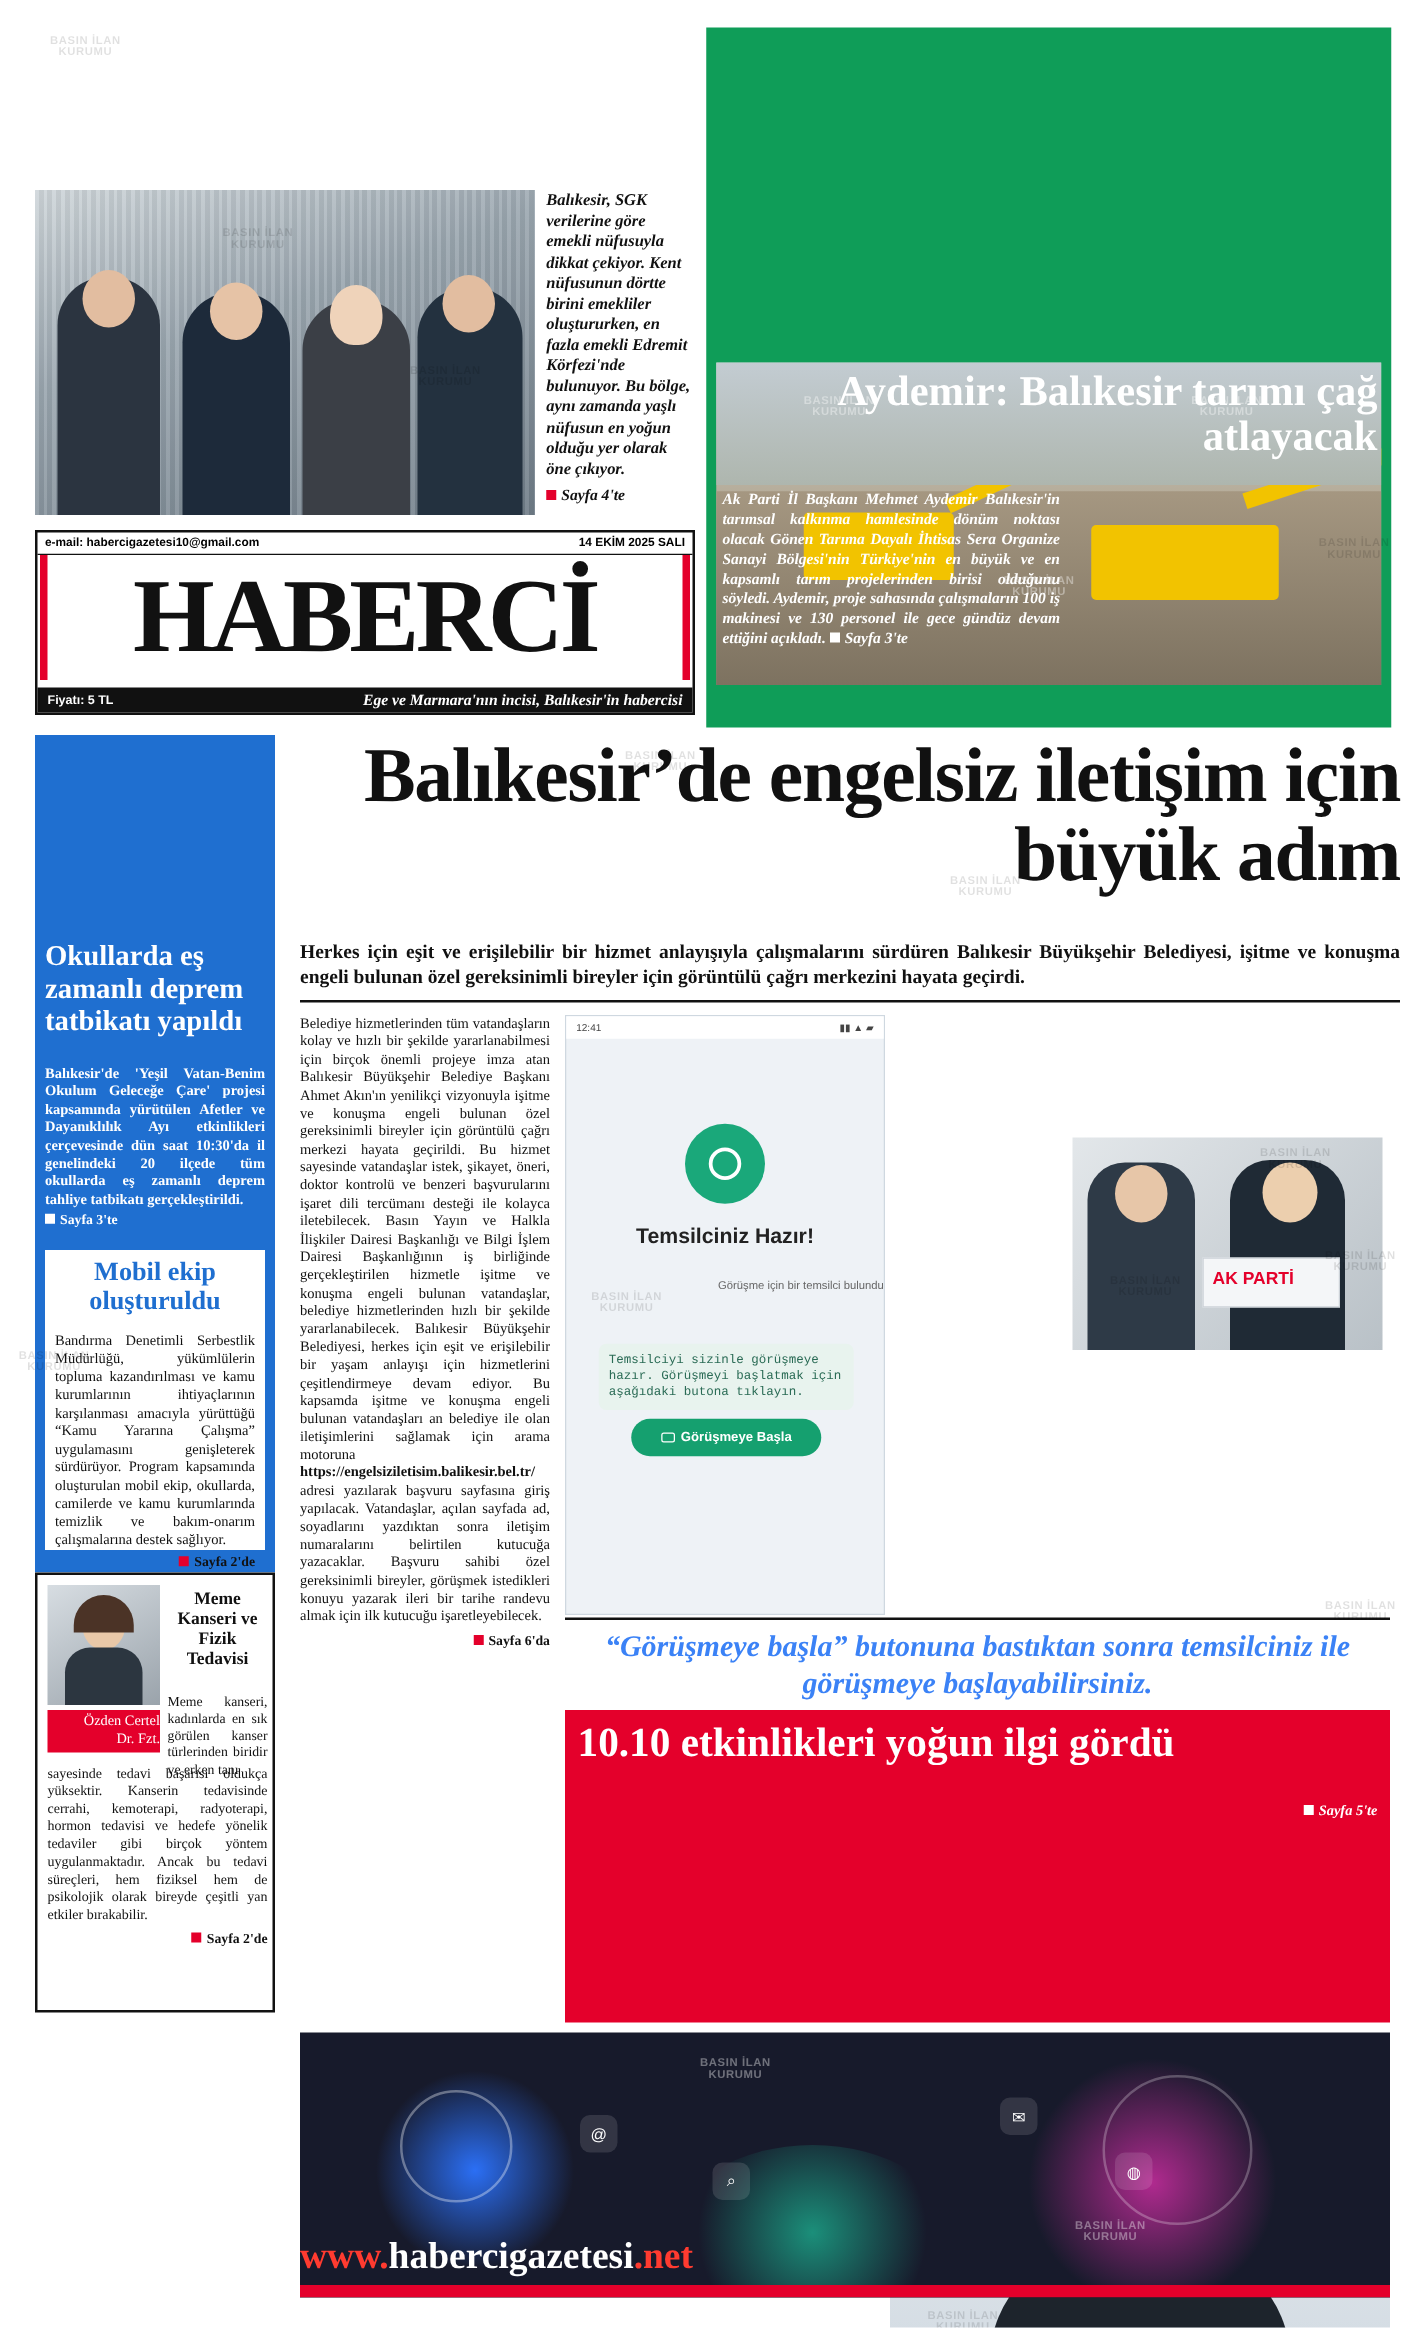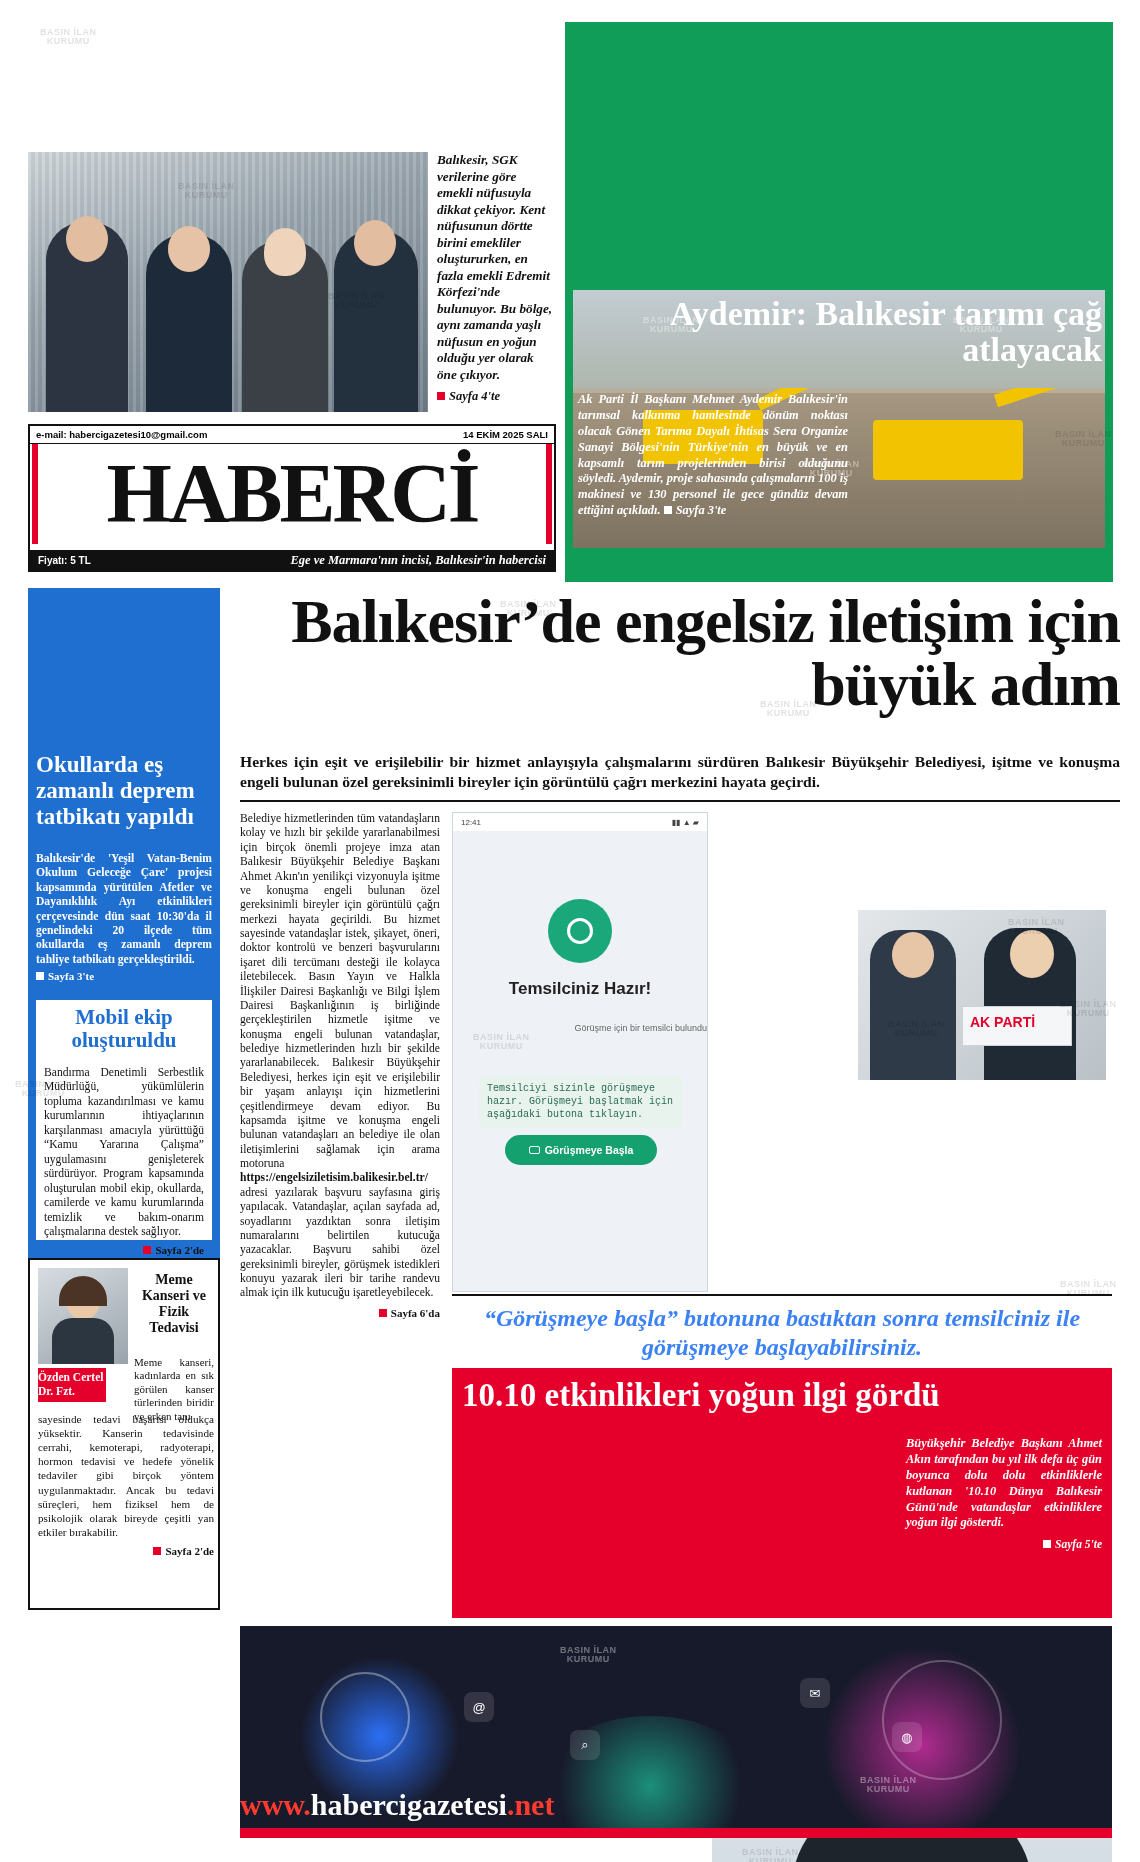--- a/index.html
+++ b/index.html
@@ -80,21 +80,21 @@
 
   #lb2 { left:36px; top:1000px; width:176px; height:240px; background:#fff; }
   #lb2-head { position:absolute; left:8px; top:6px; width:160px; color:#1f6fd0; font-family:"Liberation Serif", serif; font-weight:bold; font-size:21px; line-height:1.1; text-align:center; }
   #lb2-text { position:absolute; left:8px; top:66px; width:160px; font-family:"Liberation Serif", serif; font-size:11.6px; line-height:1.25; text-align:justify; color:#111; }
   #lb2-page { text-align:right; font-weight:bold; font-size:11px; margin-top:4px; }
 
   
   #lbot { left:28px; top:1258px; width:192px; height:352px; border:2px solid #111; background:#fff; }
   #lbot-photo { position:absolute; left:8px; top:8px; width:90px; height:96px; }
   #lbot-head { position:absolute; left:104px; top:12px; width:80px; font-family:"Liberation Serif", serif; font-weight:bold; font-size:14px; line-height:1.15; color:#111; text-align:center; }
-  #lbot-name { position:absolute; left:8px; top:108px; width:68px; background:#e4002b; color:#fff; text-align:left; font-family:"Liberation Serif", serif; font-weight:bold; font-size:11.5px; line-height:1.2; padding:3px 0; }
+  #lbot-name { position:absolute; left:8px; top:108px; width:90px; background:#e4002b; color:#fff; text-align:right; font-family:"Liberation Serif", serif; font-weight:normal; font-size:11.5px; line-height:1.2; padding:3px 0; }
   #lbot-t1 { position:absolute; left:104px; top:96px; width:80px; font-family:"Liberation Serif", serif; font-size:11px; line-height:1.22; text-align:justify; color:#111; }
   #lbot-t2 { position:absolute; left:8px; top:152px; width:176px; font-family:"Liberation Serif", serif; font-size:11.2px; line-height:1.26; text-align:justify; color:#111; }
   #lbot-page { text-align:right; font-weight:bold; font-size:11px; margin-top:6px; }
 
   
   #main-head {
     left:240px; top:590px; width:880px;
     font-family:"Liberation Serif", serif; font-weight:bold;
     font-size:62px; line-height:1.02; color:#111; text-align:right; letter-spacing:-1px;
   }
@@ -326,21 +326,20 @@
     <div class="wm dark" style="left:300px;top:30px;">BASIN İLAN<br>KURUMU</div>
     <div class="wm dark" style="left:30px;top:200px;">BASIN İLAN<br>KURUMU</div>
   </div>
 
   <div class="abs" id="quote-band">“Görüşmeye başla” butonuna bastıktan sonra temsilciniz ile görüşmeye başlayabilirsiniz.</div>
 
   <div class="abs" id="red-box"></div>
   <div class="abs" id="red-head">10.10 etkinlikleri yoğun ilgi gördü</div>
 
   <div class="abs" id="red-text">
-    <span>Büyükşehir Belediye Başkanı Ahmet Akın tarafından bu yıl ilk defa üç gün boyunca dolu dolu etkinliklerle kutlanan '10.10 Dünya Balıkesir Günü'nde vatandaşlar etkinliklere yoğun ilgi gösterdi.</span>
     <div id="red-page">
       <span class="sqw"></span><span>Sayfa 5'te</span>
     </div>
   </div>
 
   <div class="abs" id="banner">
     <div class="glow1"></div>
     <div class="glow2"></div>
     <div class="glow3"></div>
     <div class="ring" style="left:80px;top:46px;width:90px;height:90px;"></div>

